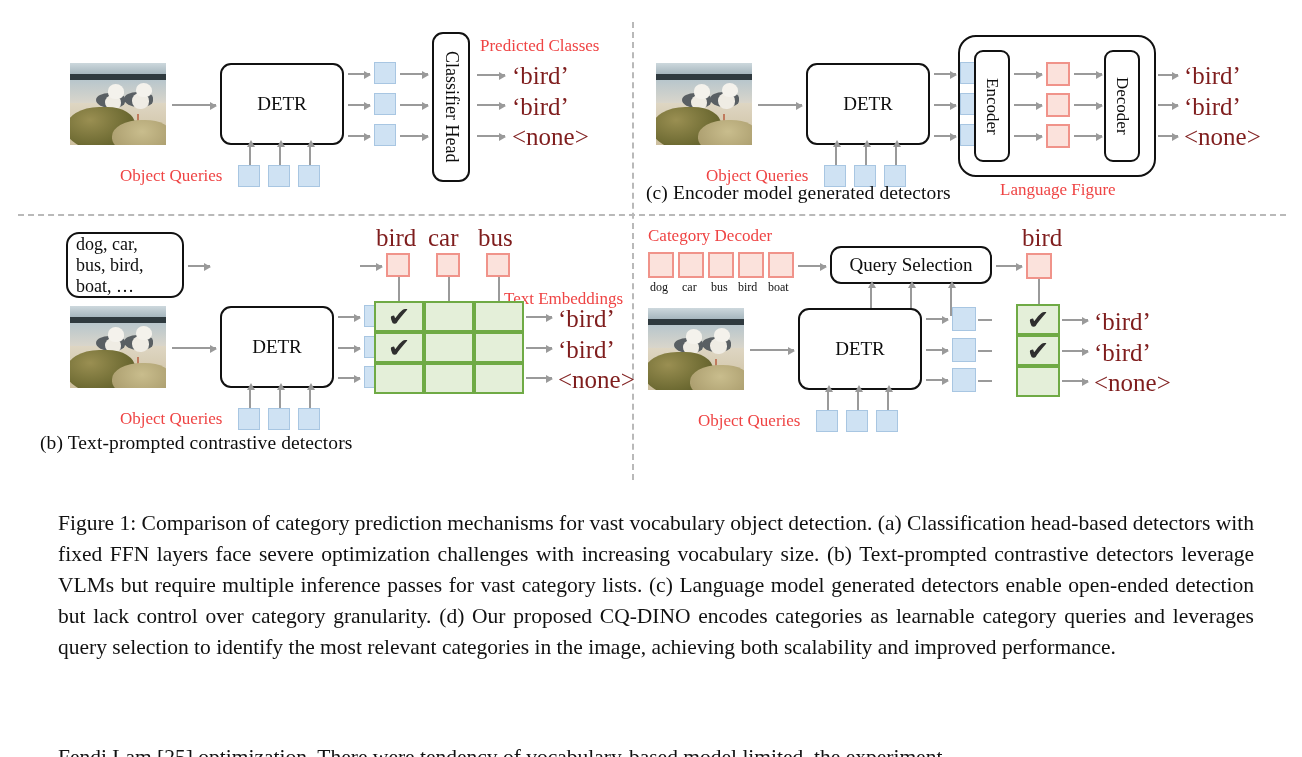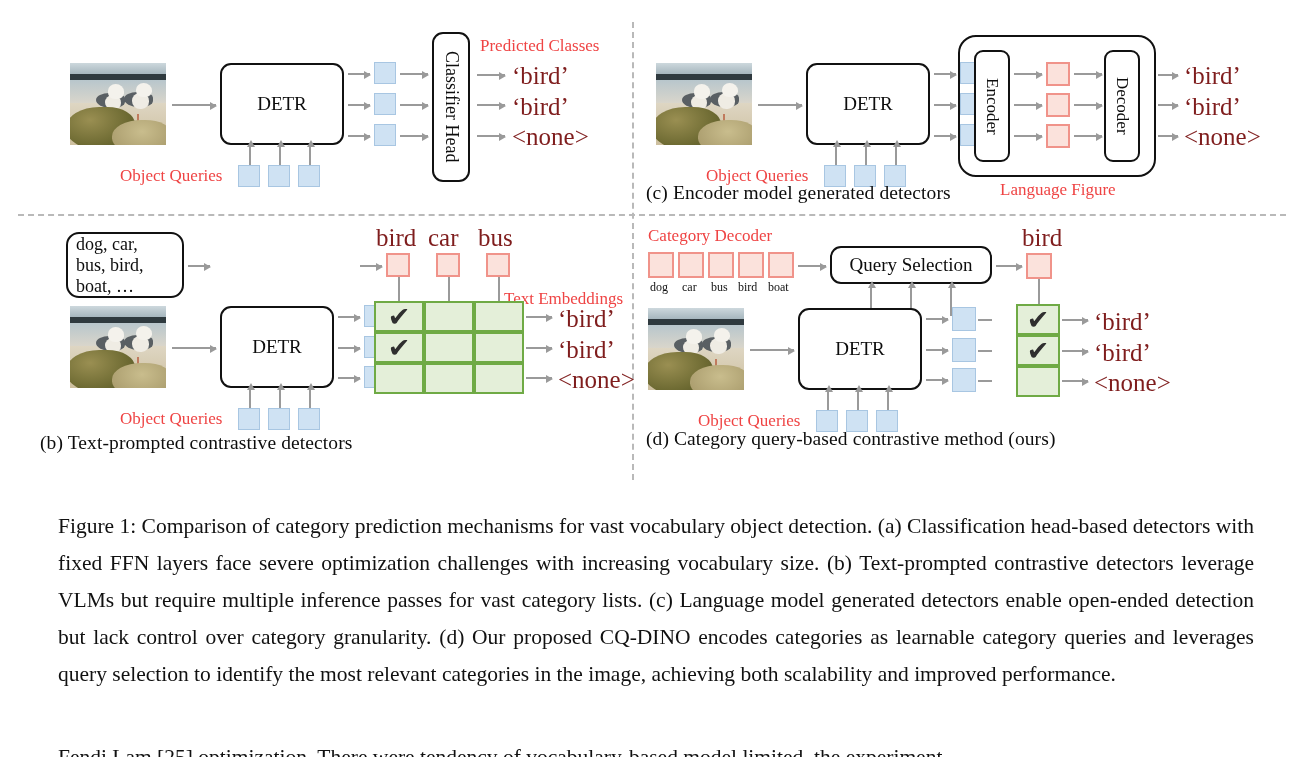--- a/index.html
+++ b/index.html
@@ -79,21 +79,21 @@
   .gull .body{position:absolute;left:0;top:26%;width:100%;height:44%;
           background:#595f63;border-radius:52% 42% 46% 58%;}
   .gull .head{position:absolute;left:42%;top:0;width:56%;height:42%;
           background:#f4f2ec;border-radius:50% 55% 42% 45%;}
   .gull .breast{position:absolute;left:30%;top:30%;width:56%;height:46%;
           background:#efece4;border-radius:48% 50% 46% 50%;}
   .gull .leg{position:absolute;bottom:-18%;width:7%;height:26%;background:#c07a5e;}
 
   
   .caption{position:absolute;left:58px;top:508px;width:1196px;
-    font-size:21.5px;line-height:37px;text-align:justify;text-align-last:left;
+    font-size:21.5px;line-height:31px;text-align:justify;text-align-last:left;
     color:#111;}
   .cutline{position:absolute;left:58px;top:742px;width:1196px;
     font-size:21.5px;line-height:31px;color:#111;overflow:hidden;height:15px;}
 </style>
 </head>
 <body>
 
 <div class="fig">
 
   <div class="div-v"></div>
@@ -431,20 +431,19 @@
       </div>
     <div class="gcell" style="left:382px;top:150px;width:44px;height:31px;"></div>
 
     <div class="ar" style="left:428px;top:103px;width:26px;"></div>
     <div class="ar" style="left:428px;top:134px;width:26px;"></div>
     <div class="ar" style="left:428px;top:164px;width:26px;"></div>
     <div class="blabel" style="left:460px;top:92px;">‘bird’</div>
     <div class="blabel" style="left:460px;top:123px;">‘bird’</div>
     <div class="blabel" style="left:460px;top:153px;">&lt;none&gt;</div>
 
-    <div class="pcap" style="left:12px;top:212px;">(d) Category query-based contrastive method (ours)</div>
   </div>
 
 </div>
 
 <div class="caption">Figure 1: Comparison of category prediction mechanisms for vast vocabulary object detection. (a) Classification head-based detectors with fixed FFN layers face severe optimization challenges with increasing vocabulary size. (b) Text-prompted contrastive detectors leverage VLMs but require multiple inference passes for vast category lists. (c) Language model generated detectors enable open-ended detection but lack control over category granularity. (d) Our proposed CQ-DINO encodes categories as learnable category queries and leverages query selection to identify the most relevant categories in the image, achieving both scalability and improved performance.</div>
 
 <div class="cutline">Fendi Lam [25] optimization. There were tendency of vocabulary-based model limited, the experiment</div>
 
 </body></html>

